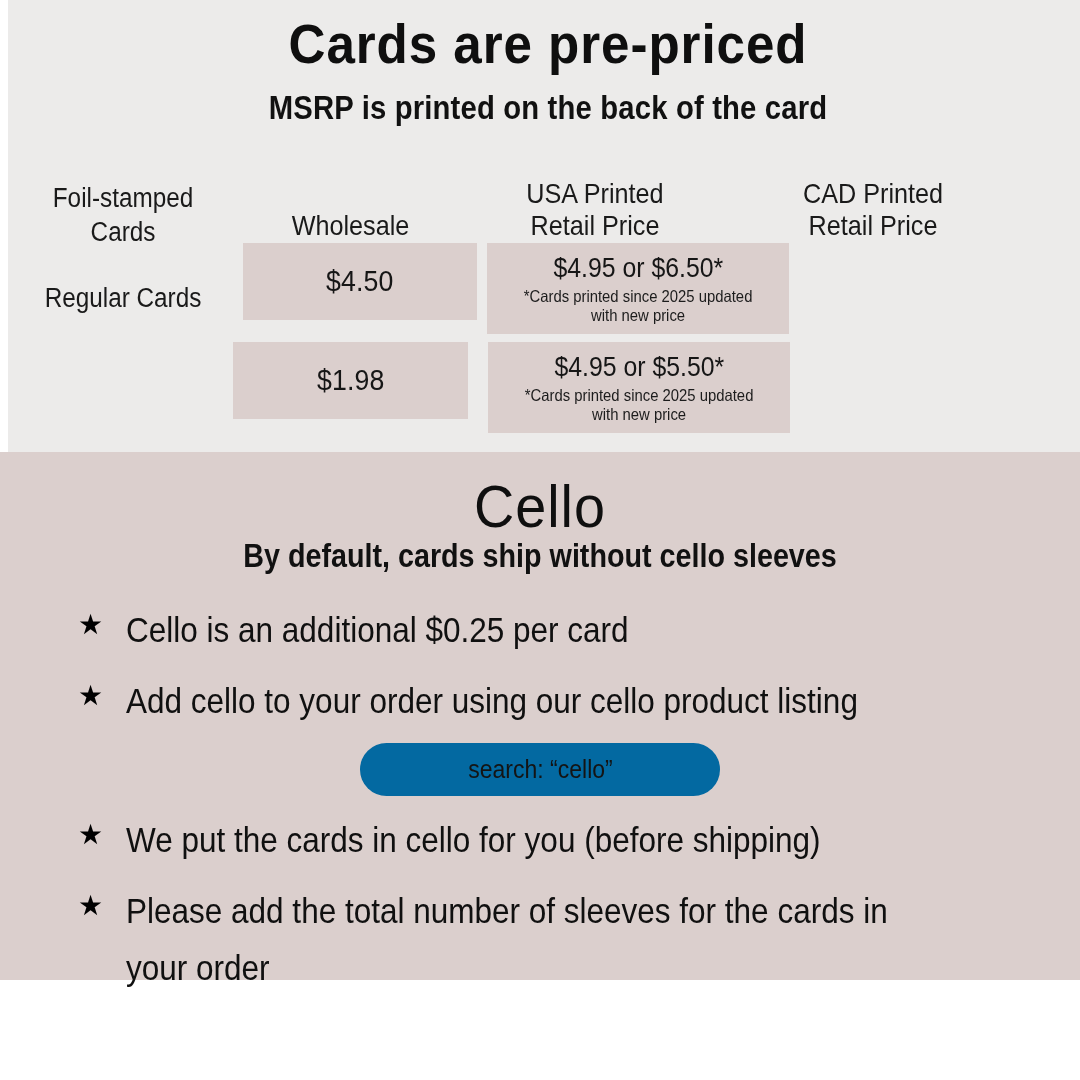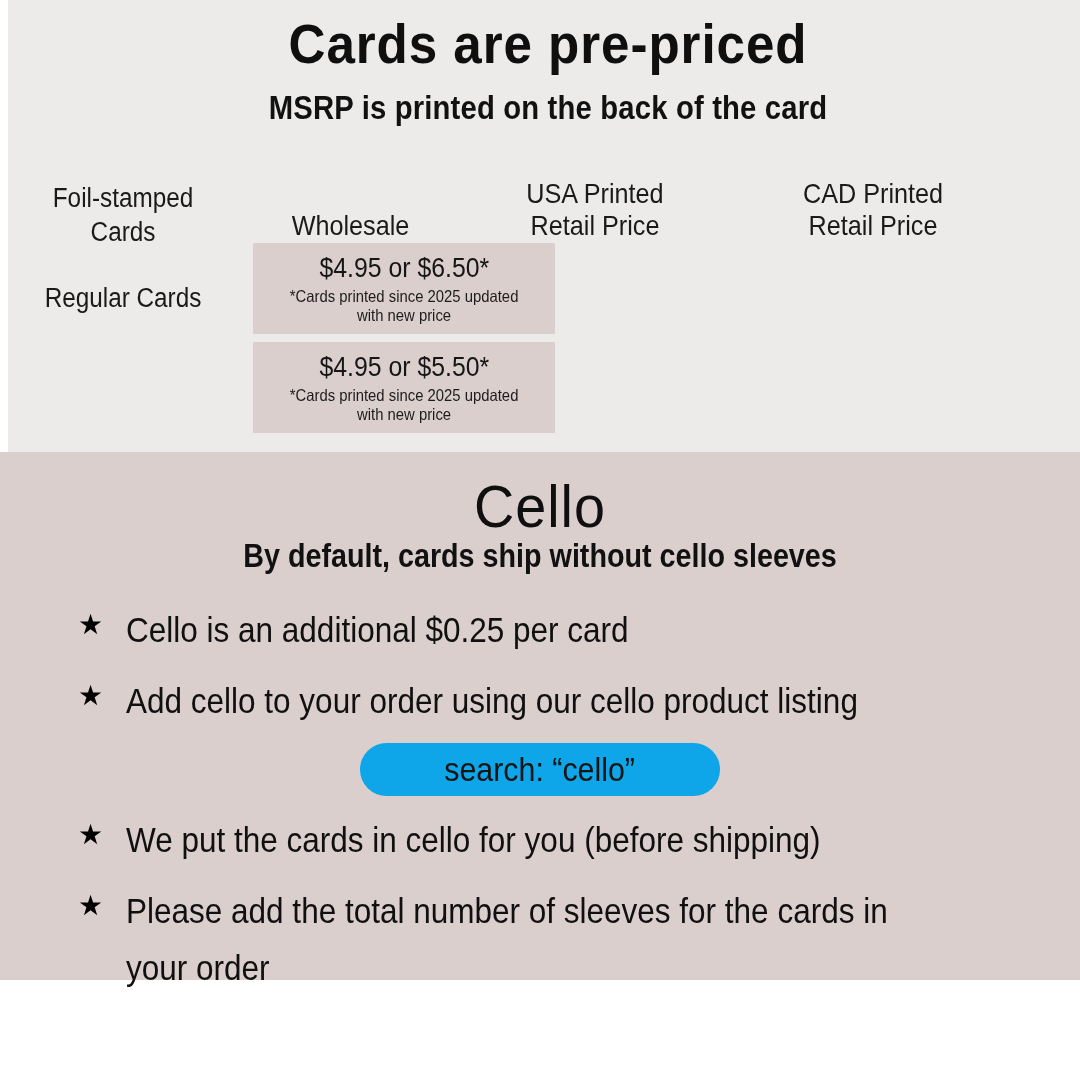--- a/index.html
+++ b/index.html
@@ -191,25 +191,25 @@
     transform: scaleX(0.90);
     transform-origin: left top;
     width: 111%;
   }
 
   .search-pill {
     margin: 6px 0 16px 282px;
     width: 360px;
     height: 53px;
     border-radius: 27px;
-    background: #0ea5e9;
+    background: #0369a1;
     display: flex;
     align-items: center;
     justify-content: center;
-    font-size: 33px;
+    font-size: 25px;
     color: #141414;
   }
   .search-pill span {
     transform: scaleX(0.92);
     white-space: nowrap;
   }
 
   .cta-banner {
     position: absolute;
     left: 92px;
@@ -257,33 +257,39 @@
           <div>Retail Price</div>
         </div>
       </div>
 
       <div class="table-row">
         <div class="row-label" style="left:-215px; top:12px;">
           <div>Foil-stamped</div>
           <div>Cards</div>
         </div>
         <div class="cell spacer"></div>
+        <div class="cell c2">
+          <div class="price">$4.50</div>
+        </div>
         <div class="cell spacer"></div>
         <div class="cell c3">
           <div class="price-lg">$4.95 or $6.50*</div>
           <div class="price-note">
             <div>*Cards printed since 2025 updated</div>
             <div>with new price</div>
           </div>
         </div>
       </div>
 
       <div class="table-row">
         <div class="row-label" style="left:-215px; top:112px;">
           <div>Regular Cards</div>
+        </div>
+        <div class="cell c1">
+          <div class="price">$1.98</div>
         </div>
         <div class="cell spacer"></div>
         <div class="cell spacer"></div>
         <div class="cell c3">
           <div class="price-lg">$4.95 or $5.50*</div>
           <div class="price-note">
             <div>*Cards printed since 2025 updated</div>
             <div>with new price</div>
           </div>
         </div>

